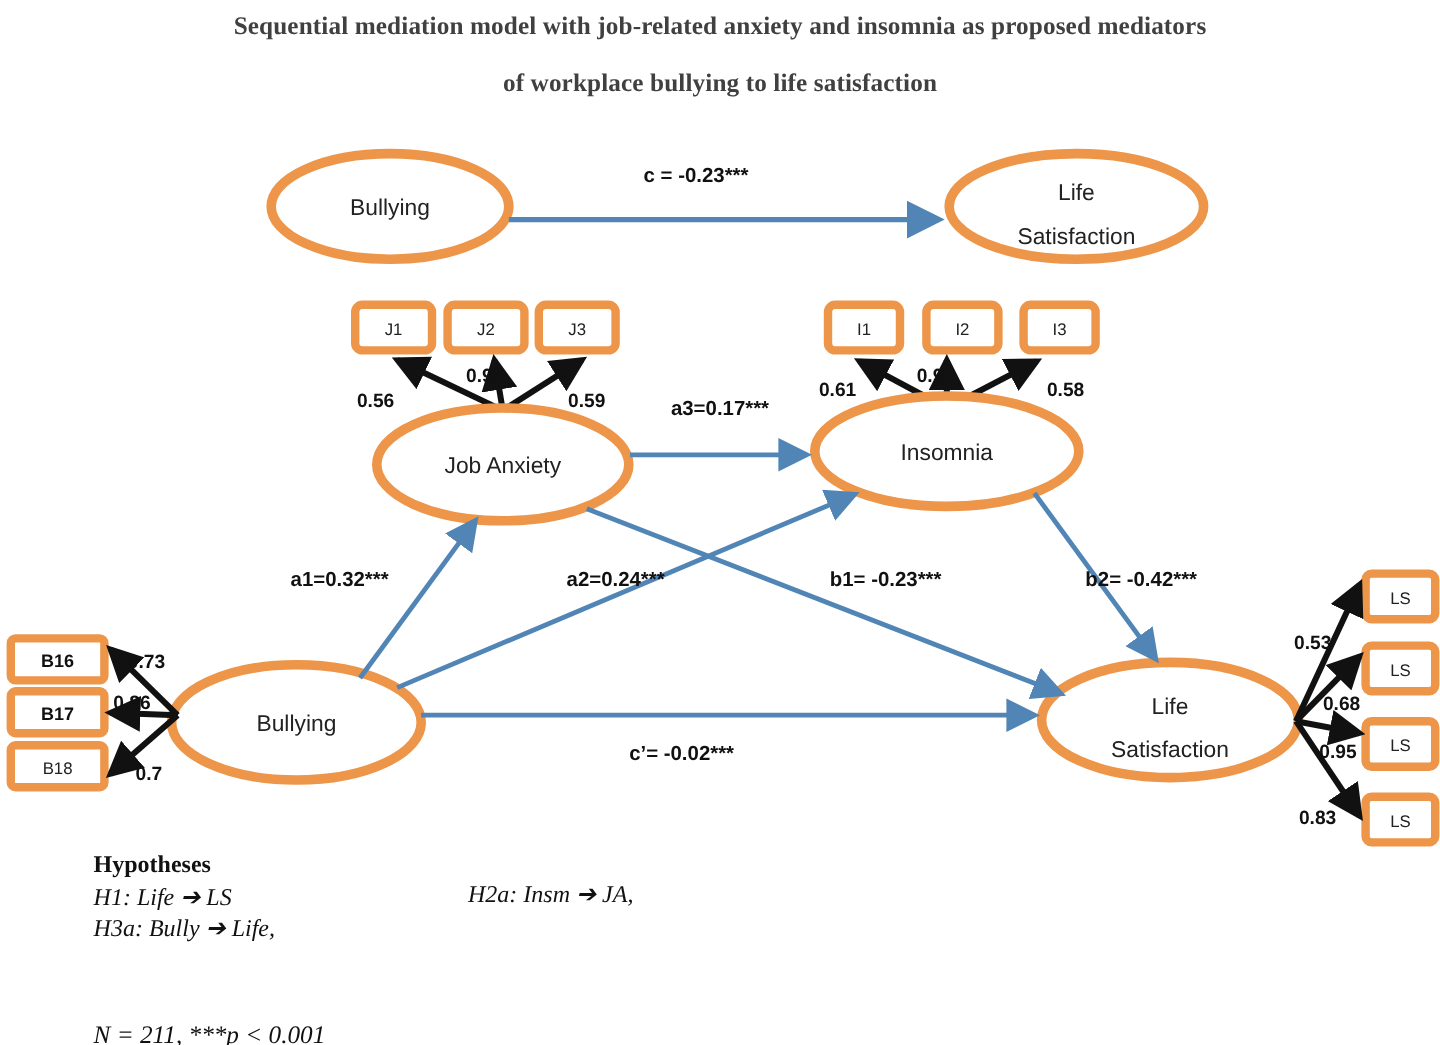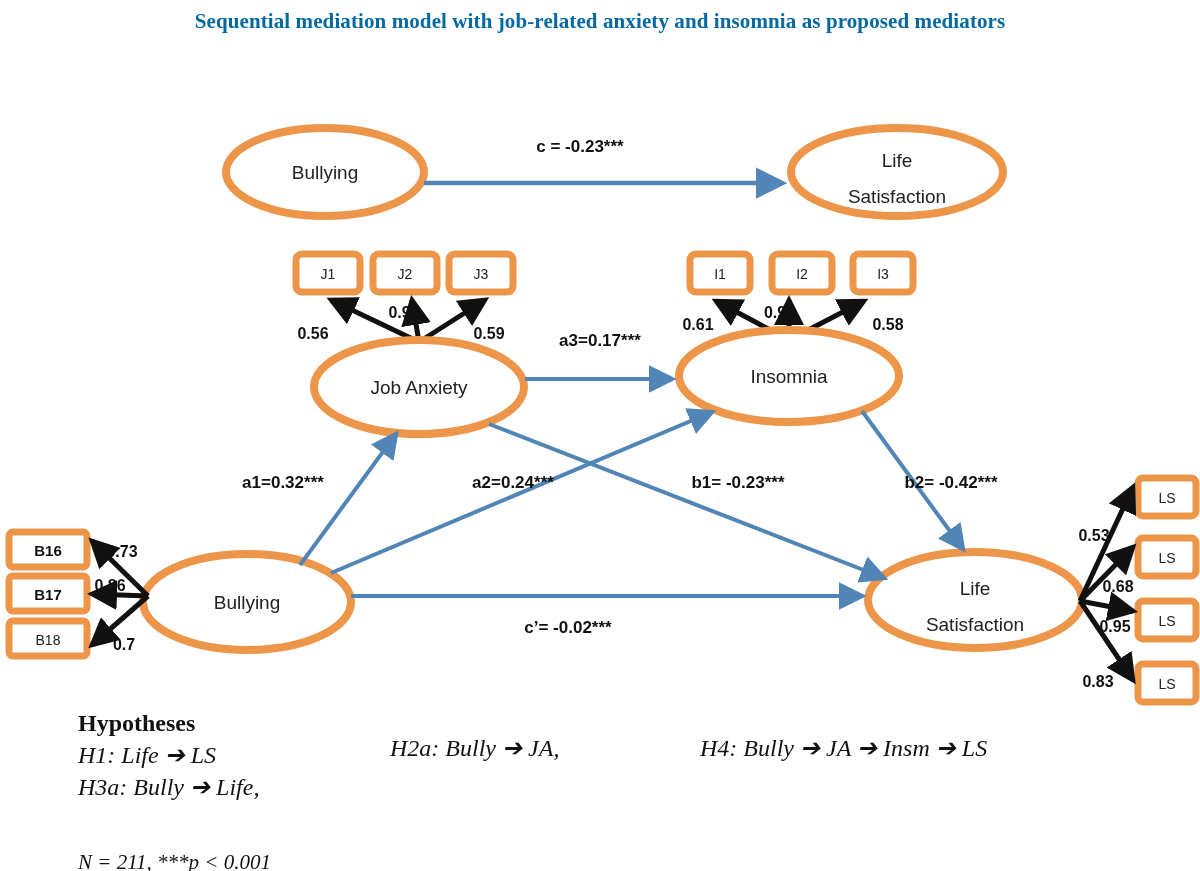--- a/index.html
+++ b/index.html
@@ -4,21 +4,21 @@
 <style>
   html,body{margin:0;padding:0;background:#ffffff;}
   body{width:1200px;height:871px;overflow:hidden;
        font-family:"Liberation Sans",sans-serif;color:#1a1a1a;}
   #stage{position:relative;width:1200px;height:871px;background:#fff;}
   svg#diagram{position:absolute;left:0;top:0;width:1200px;height:871px;}
 
   .title-line{
     position:absolute;width:100%;text-align:center;
     font-family:"Liberation Serif",serif;font-weight:bold;
-    font-size:21px;color:#0369a1;letter-spacing:.1px;
+    font-size:21px;color:#404040;letter-spacing:.1px;
   }
   #title1{top:9px;}
   #title2{top:57px;}
 
   .node-label{
     font-family:"Liberation Sans",sans-serif;
     font-size:19px;fill:#222;text-anchor:middle;
   }
   .ind-label{
     font-family:"Liberation Sans",sans-serif;
@@ -32,39 +32,40 @@
     font-family:"Liberation Sans",sans-serif;
     font-size:17px;font-weight:bold;fill:#111;text-anchor:middle;
   }
   .load-label{
     font-family:"Liberation Sans",sans-serif;
     font-size:16px;font-weight:bold;fill:#111;text-anchor:middle;
   }
 
   .hyp-block{
     position:absolute;font-family:"Liberation Serif",serif;
-    font-size:24px;color:#111;line-height:1.33;white-space:nowrap;
+    font-size:20px;color:#111;line-height:1.33;white-space:nowrap;
   }
   .hyp-head{font-weight:bold;font-style:normal;}
   .hyp-line{font-style:italic;}
   #hyp-col1{left:78px;top:708px;}
   #hyp-col2{left:390px;top:733px;}
   #hyp-col3{left:700px;top:733px;}
   #footnote{
     position:absolute;left:78px;top:838px;
     font-family:"Liberation Serif",serif;font-style:italic;
     font-size:21px;color:#111;white-space:nowrap;margin-top:12px;
   }
 </style>
 </head>
 <body>
 
 <div id="stage">
 
   <div class="title-line" id="title1">Sequential mediation model with job-related anxiety and insomnia as proposed mediators</div>
+  <div class="title-line" id="title2">of workplace bullying to life satisfaction</div>
 
   <svg id="diagram" viewBox="0 0 1200 871">
     <defs>
       <marker id="arrBlue" viewBox="0 0 12 12" refX="10" refY="6" markerWidth="7" markerHeight="7" orient="auto-start-reverse">
         <path d="M 0 0 L 12 6 L 0 12 z" fill="#5085B5"></path>
       </marker>
       <marker id="arrBlack" viewBox="0 0 12 12" refX="10" refY="6" markerWidth="6" markerHeight="6" orient="auto-start-reverse">
         <path d="M 0 0 L 12 6 L 0 12 z" fill="#111111"></path>
       </marker>
     </defs>
@@ -213,22 +214,21 @@
     <text class="load-label" x="1098" y="687">0.83</text>
   </svg>
 
   <div class="hyp-block" id="hyp-col1">
     <div class="hyp-head">Hypotheses</div>
     <div class="hyp-line">H1: Life ➔ LS</div>
     <div class="hyp-line">H3a: Bully ➔ Life,</div>
   </div>
 
   <div class="hyp-block" id="hyp-col2">
-    <div class="hyp-line">H2a: Bully ➔ JA,</div>
+    <div class="hyp-line">H2a: Insm ➔ JA,</div>
   </div>
 
   <div class="hyp-block" id="hyp-col3">
-    <div class="hyp-line">H4: Bully ➔ JA ➔ Insm ➔ LS</div>
   </div>
 
   <div id="footnote">N = 211,  ***p &lt; 0.001</div>
 
 </div>
 
 </body></html>

